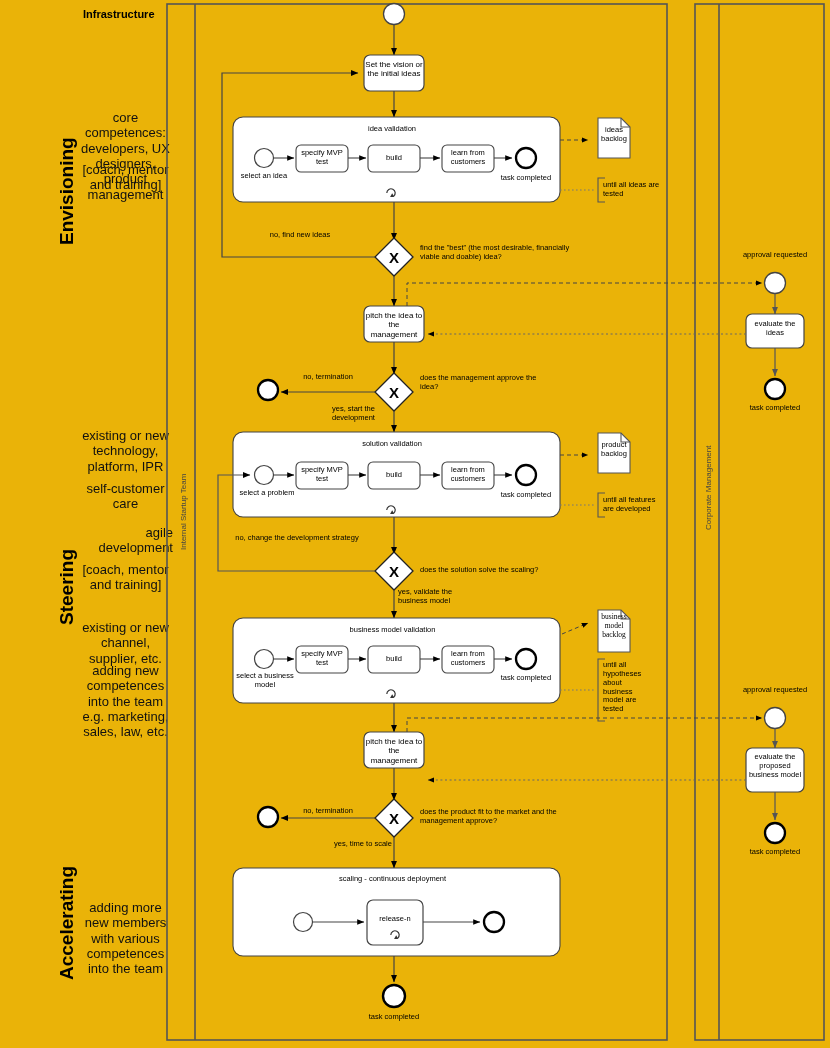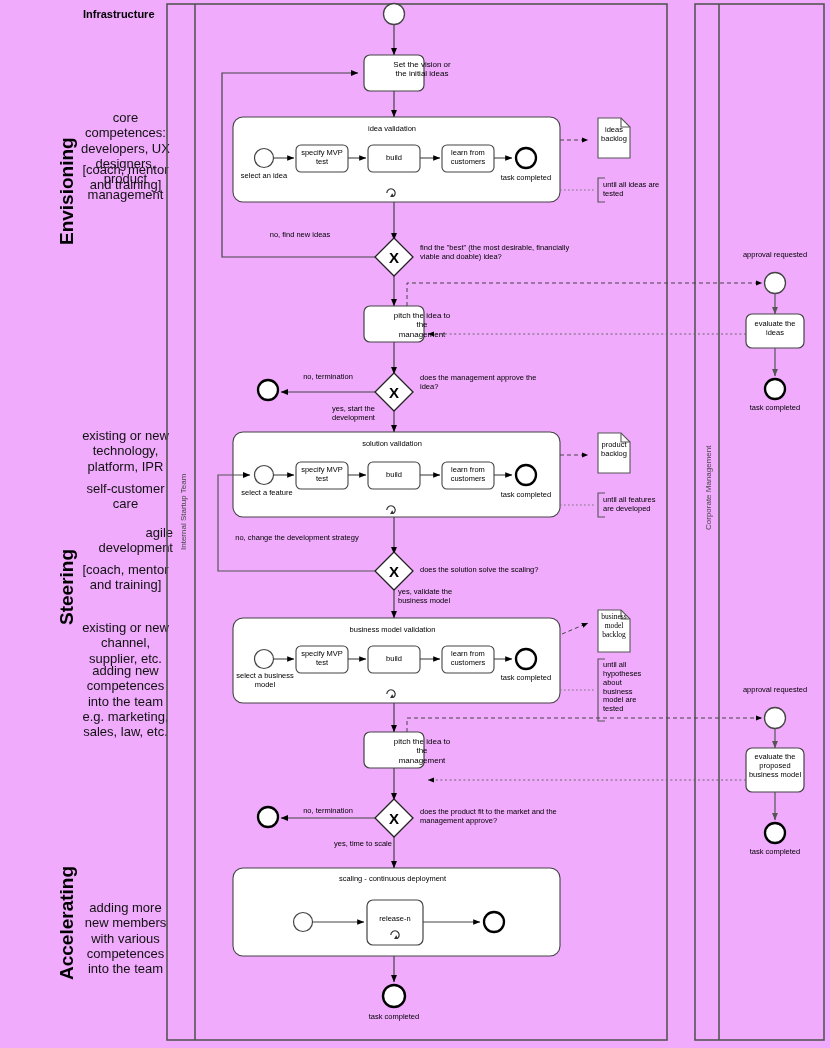--- a/index.html
+++ b/index.html
@@ -1,26 +1,26 @@
 <!DOCTYPE html>
 <html><head>
 <meta charset="utf-8">
 <style>
   html,body{margin:0;padding:0;background:#ffffff;}
   body{font-family:"Liberation Sans", sans-serif;}
-  #page{position:relative;width:830px;height:1048px;overflow:hidden;background:#f0abfc;}
+  #page{position:relative;width:830px;height:1048px;overflow:hidden;background:#eab308;}
   svg.layer{position:absolute;left:0;top:0;width:830px;height:1048px;}
   .lbl{position:absolute;text-align:center;color:#000;line-height:1.18;}
   .phase{position:absolute;font-weight:bold;color:#000;
          writing-mode:vertical-rl;transform:rotate(180deg);
          letter-spacing:0px;}
   .lanename{position:absolute;color:#444;font-size:8px;
          writing-mode:vertical-rl;transform:rotate(180deg);}
   .note{font-size:13px;color:#111;}
-  .tasktxt{font-size:8px;color:#000;padding-left:28px;}
+  .tasktxt{font-size:8px;color:#000;}
   .small{font-size:7.5px;color:#000;}
   .hdr{position:absolute;font-weight:bold;font-size:11px;color:#000;}
 </style>
 </head>
 <body>
 
 <div id="page">
 
   <div class="hdr" style="left:83px;top:8px;">Infrastructure</div>
 
@@ -225,21 +225,21 @@
 
   <div class="lbl small" style="left:288px;top:373px;width:80px;">no, termination</div>
   <div class="lbl small" style="left:420px;top:374px;width:130px;text-align:left;">does the management approve the idea?</div>
   <div class="lbl small" style="left:332px;top:405px;width:60px;text-align:left;">yes, start the development</div>
 
   <div class="lbl small" style="left:733px;top:251px;width:84px;">approval requested</div>
   <div class="lbl small" style="left:746px;top:320px;width:58px;">evaluate the ideas</div>
   <div class="lbl small" style="left:739px;top:404px;width:72px;">task completed</div>
 
   <div class="lbl small" style="left:337px;top:440px;width:110px;">solution validation</div>
-  <div class="lbl small" style="left:232px;top:489px;width:70px;">select a feature</div>
+  <div class="lbl small" style="left:232px;top:489px;width:70px;">select a problem</div>
   <div class="lbl small" style="left:296px;top:466px;width:52px;">specify MVP test</div>
   <div class="lbl small" style="left:368px;top:471px;width:52px;">build</div>
   <div class="lbl small" style="left:442px;top:466px;width:52px;">learn from customers</div>
   <div class="lbl small" style="left:497px;top:491px;width:58px;">task completed</div>
   <div class="lbl small" style="left:598px;top:441px;width:32px;">product backlog</div>
   <div class="lbl small" style="left:603px;top:496px;width:62px;text-align:left;">until all features are developed</div>
 
   <div class="lbl small" style="left:222px;top:534px;width:150px;">no, change the development strategy</div>
   <div class="lbl small" style="left:420px;top:566px;width:160px;text-align:left;">does the solution solve the scaling?</div>
   <div class="lbl small" style="left:398px;top:588px;width:70px;text-align:left;">yes, validate the business model</div>

